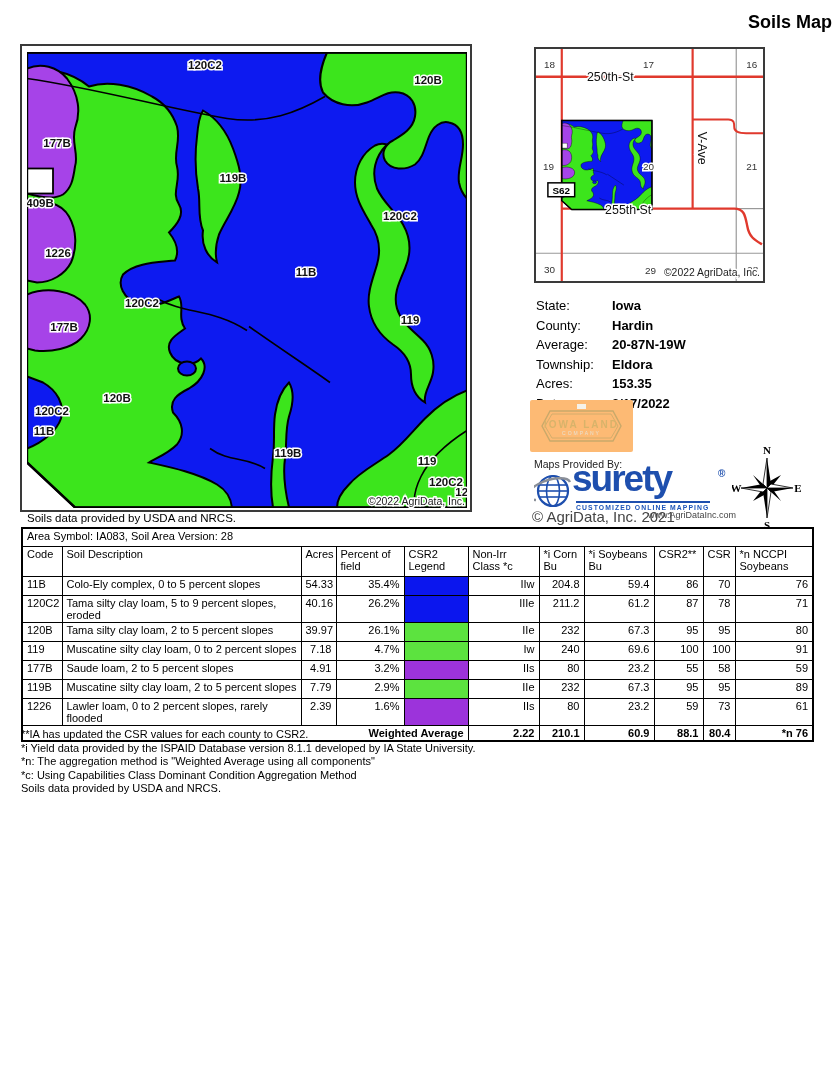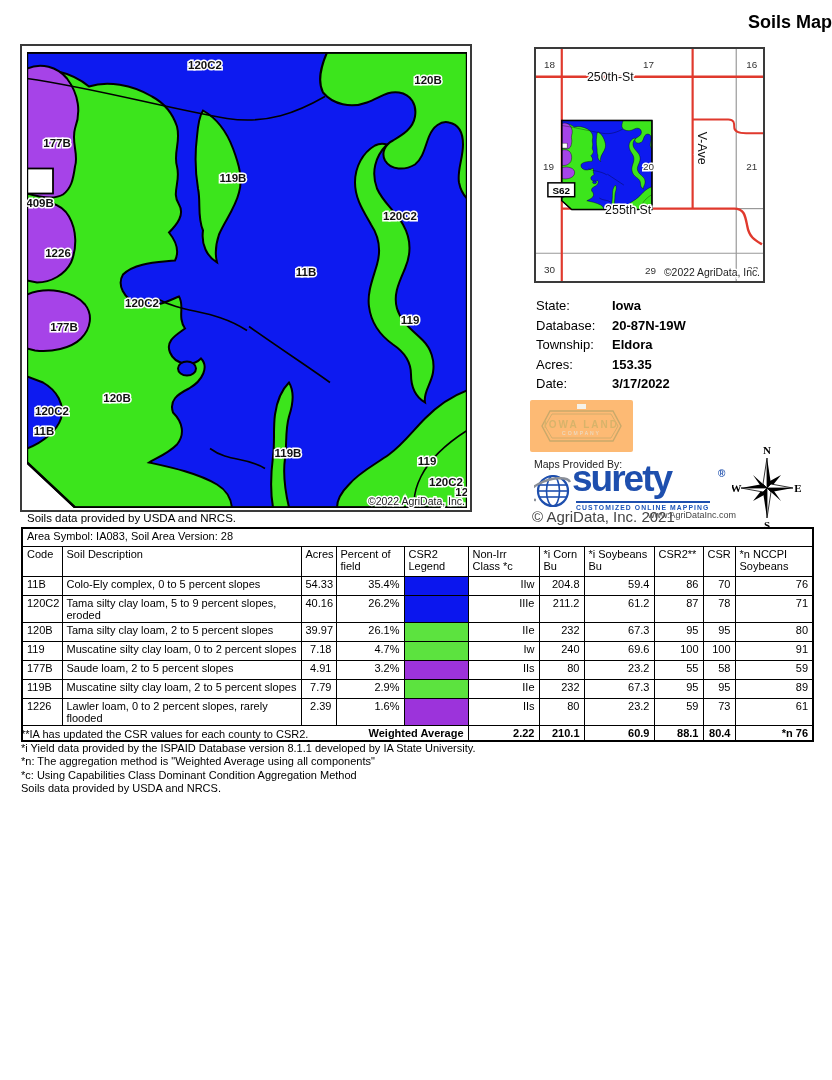--- a/index.html
+++ b/index.html
@@ -229,21 +229,25 @@
     <text class="copylbl halo" x="226" y="229" text-anchor="end">©2022 AgriData, Inc.</text>
   </svg>
 </div>
 
 <div class="abs" id="info-block">
     <div class="info-row">
       <span class="info-label">State:</span>
       <span class="info-value">Iowa</span>
     </div>
     <div class="info-row">
-      <span class="info-label">Database:</span>
+      <span class="info-label">County:</span>
+      <span class="info-value">Hardin</span>
+    </div>
+    <div class="info-row">
+      <span class="info-label">Average:</span>
       <span class="info-value">20-87N-19W</span>
     </div>
     <div class="info-row">
       <span class="info-label">Township:</span>
       <span class="info-value">Eldora</span>
     </div>
     <div class="info-row">
       <span class="info-label">Acres:</span>
       <span class="info-value">153.35</span>
     </div>

